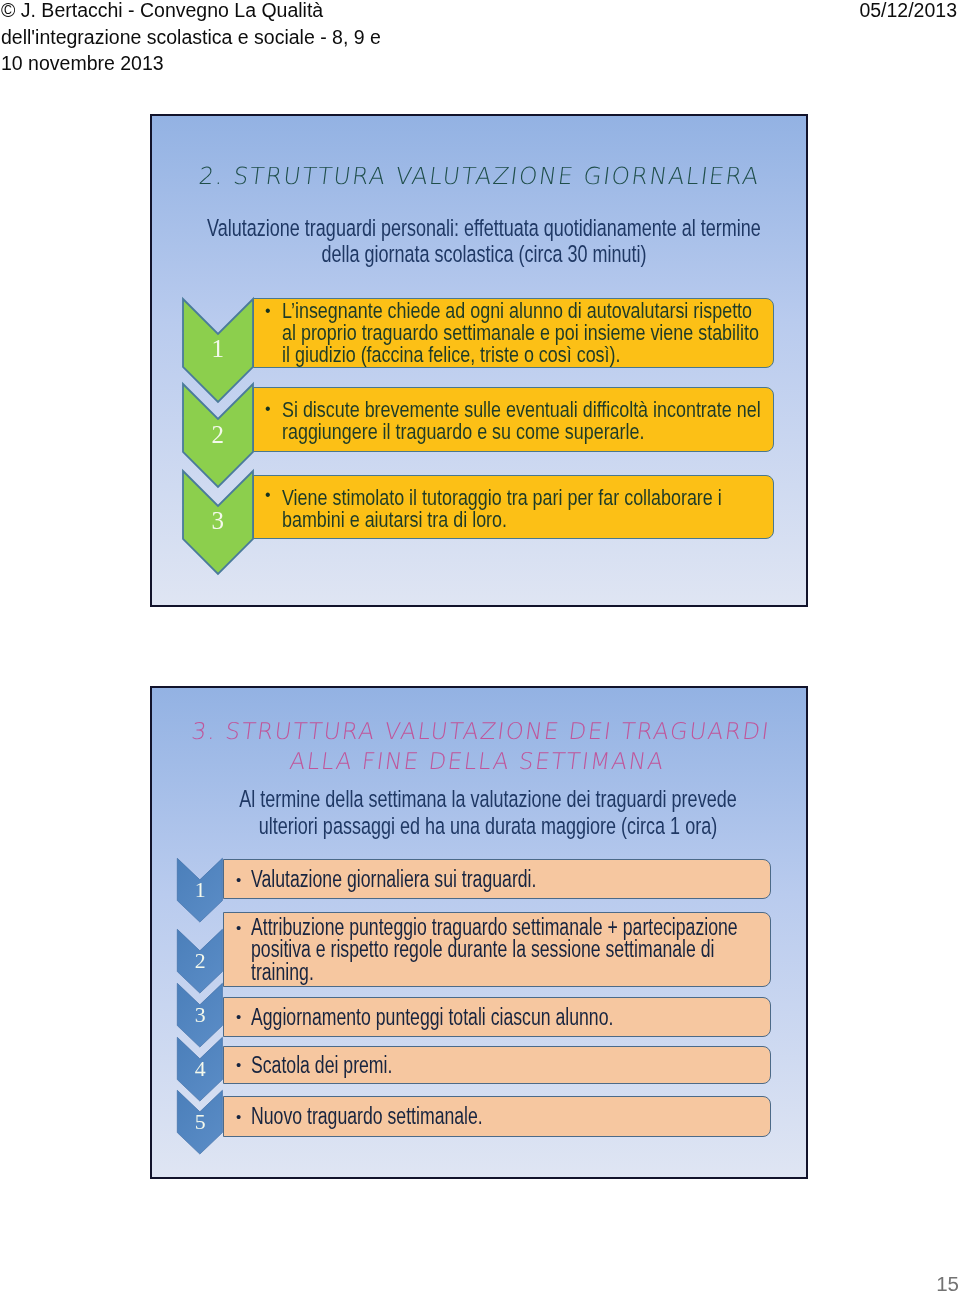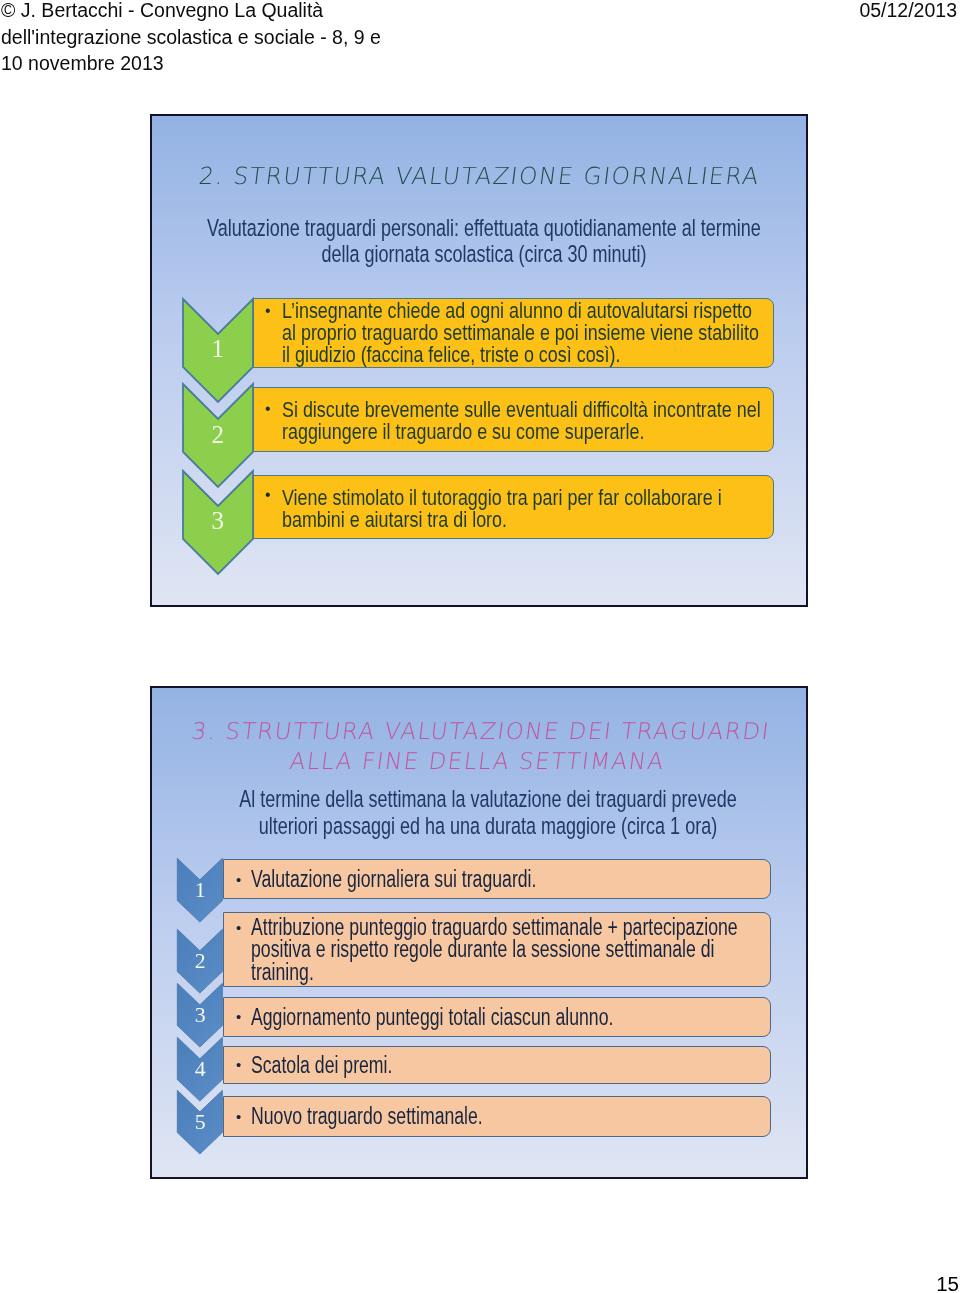--- a/index.html
+++ b/index.html
@@ -90,21 +90,21 @@
   #slide2 .e3 .bul{top:11.5px;} #slide2 .e4 .bul{top:10.5px;}
   #slide2 .e5 .bul{top:11.5px;}
   #slide2 .box .txt{margin-left:27.1px;width:655px;font-size:23.1px;line-height:22.3px;
                     color:#17243f;transform:scaleX(0.765);}
   #slide2 .e1{top:171.3px;height:40.2px;}
   #slide2 .e2{top:224.2px;height:74.6px;}
   #slide2 .e3{top:308.5px;height:40.5px;}
   #slide2 .e4{top:357.5px;height:38.6px;}
   #slide2 .e5{top:408.1px;height:40.9px;}
 
-  .pagenum{position:absolute;right:1px;top:1274px;font-size:20.5px;line-height:20px;color:#000000;}
+  .pagenum{position:absolute;right:1px;top:1274px;font-size:20.5px;line-height:20px;color:#737373;}
 </style>
 </head>
 <body>
 
 <div class="page">
   <div class="hdr">© J. Bertacchi - Convegno La Qualità dell'integrazione scolastica e sociale - 8, 9 e 10 novembre 2013</div>
   <div class="hdr-date">05/12/2013</div>
 
   <div class="slide" id="slide1">
     <div class="s-title"><span>2. STRUTTURA VALUTAZIONE GIORNALIERA</span></div>

